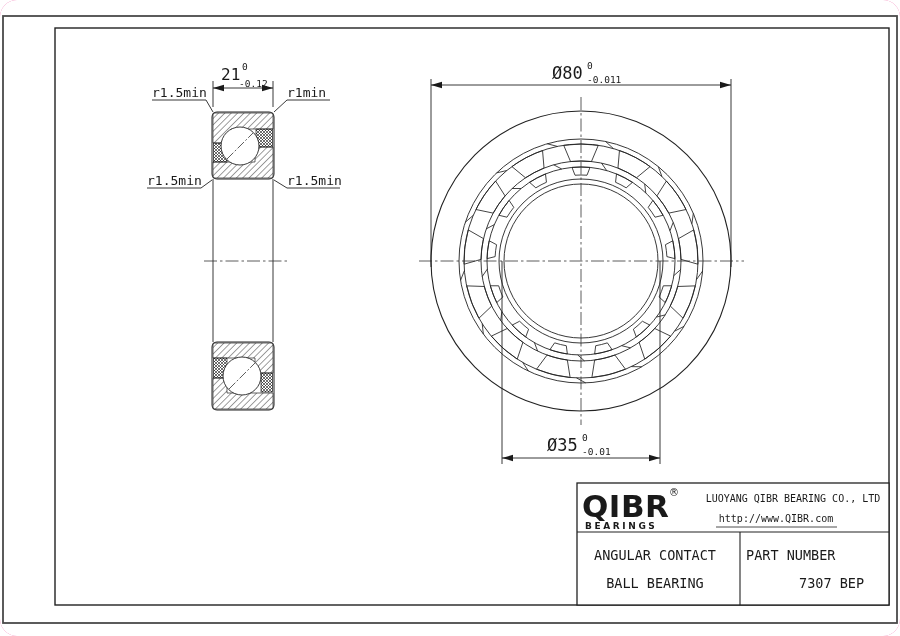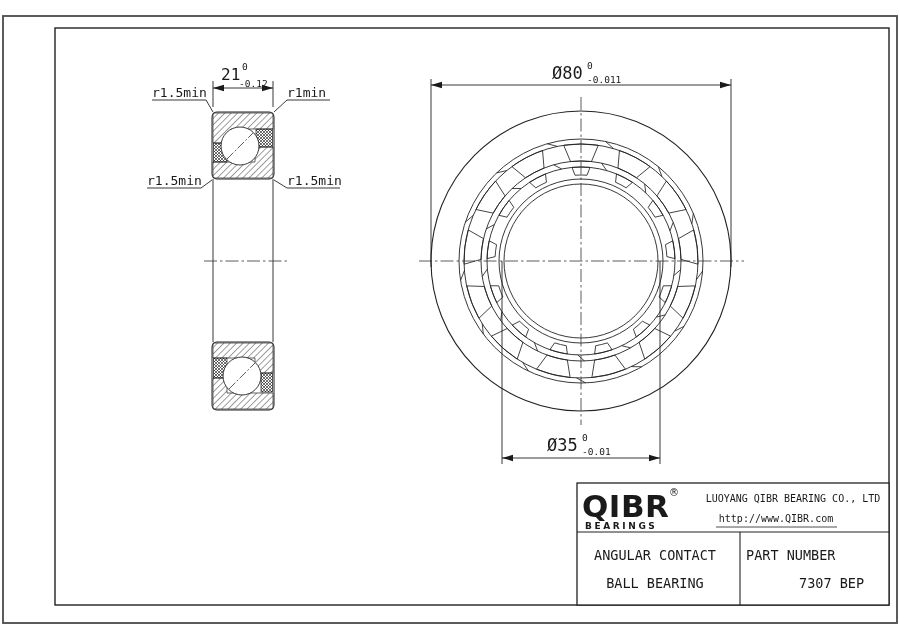--- a/index.html
+++ b/index.html
@@ -1,16 +1,16 @@
 <!DOCTYPE html>
 <html><head>
 <meta charset="utf-8">
 <style>
   html,body{margin:0;padding:0;background:#fff;}
-  .page{position:relative;width:900px;height:636px;background:#ec4899;overflow:hidden;}
+  .page{position:relative;width:900px;height:636px;background:#ec4899;overflow:hidden;border-radius:17px;}
   svg{position:absolute;left:0;top:0;}
   svg text{font-family:"DejaVu Sans Mono","Liberation Mono",monospace;fill:#1a1a1a;}
   .dim-main{font-size:17px;}
   .dim-main-sm{font-size:16px;}
   .dim-tol{font-size:9.5px;}
   .r-label{font-size:13px;}
   .tb-brand{font-family:"DejaVu Sans","Liberation Sans",sans-serif;font-weight:800;font-size:31px;letter-spacing:0.5px;}
   .tb-reg{font-family:"DejaVu Sans","Liberation Sans",sans-serif;font-size:10px;}
   .tb-brandsub{font-family:"DejaVu Sans","Liberation Sans",sans-serif;font-weight:700;font-size:9px;letter-spacing:2.6px;}
   .tb-co{font-size:10px;}

